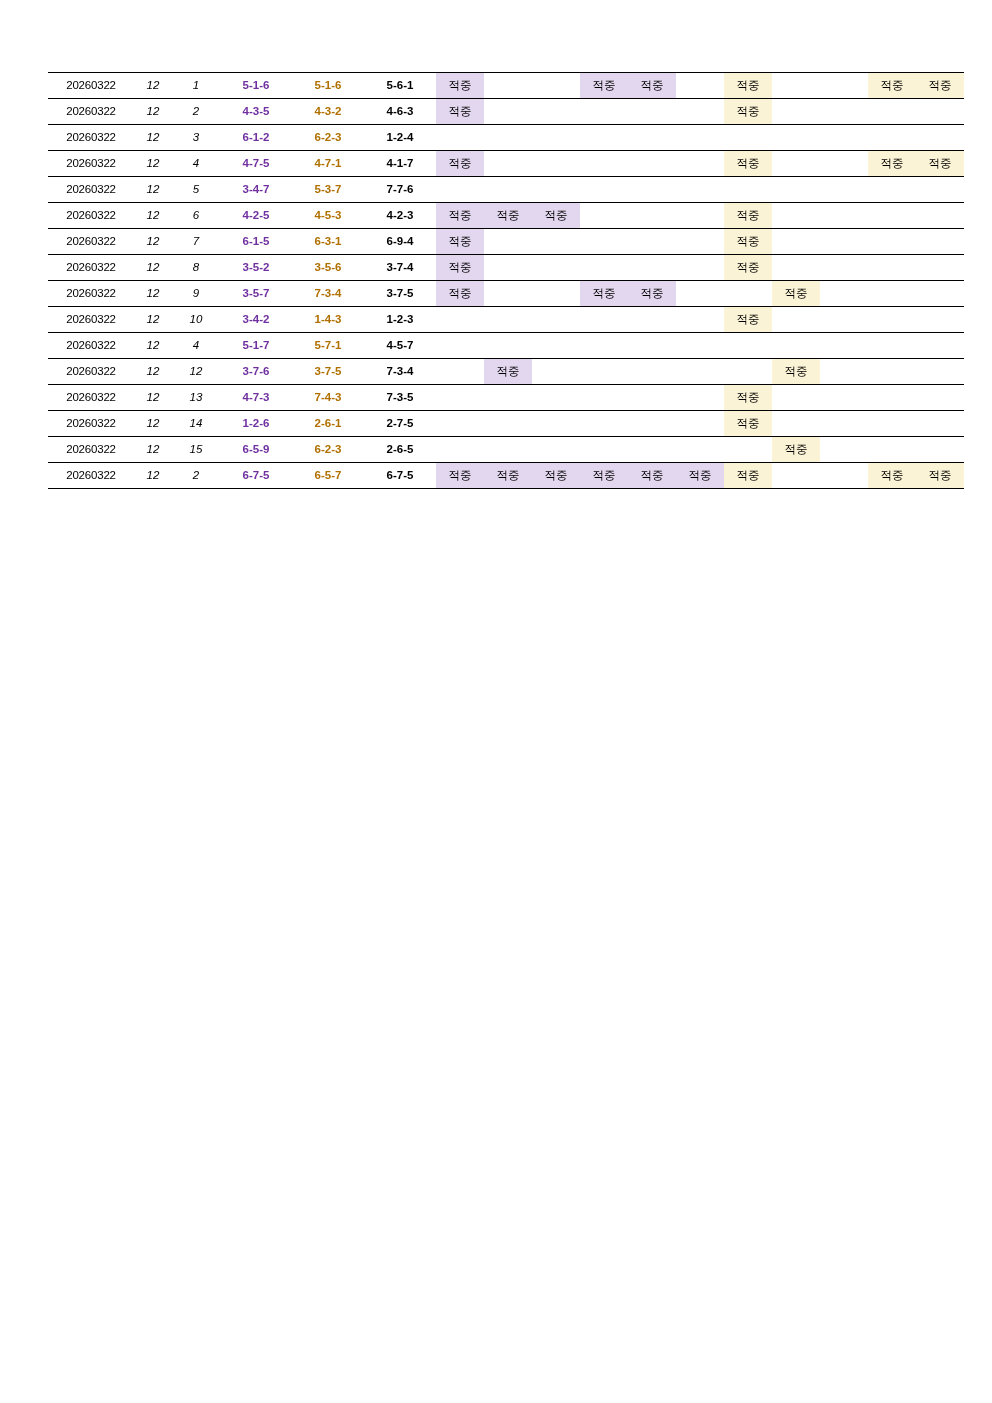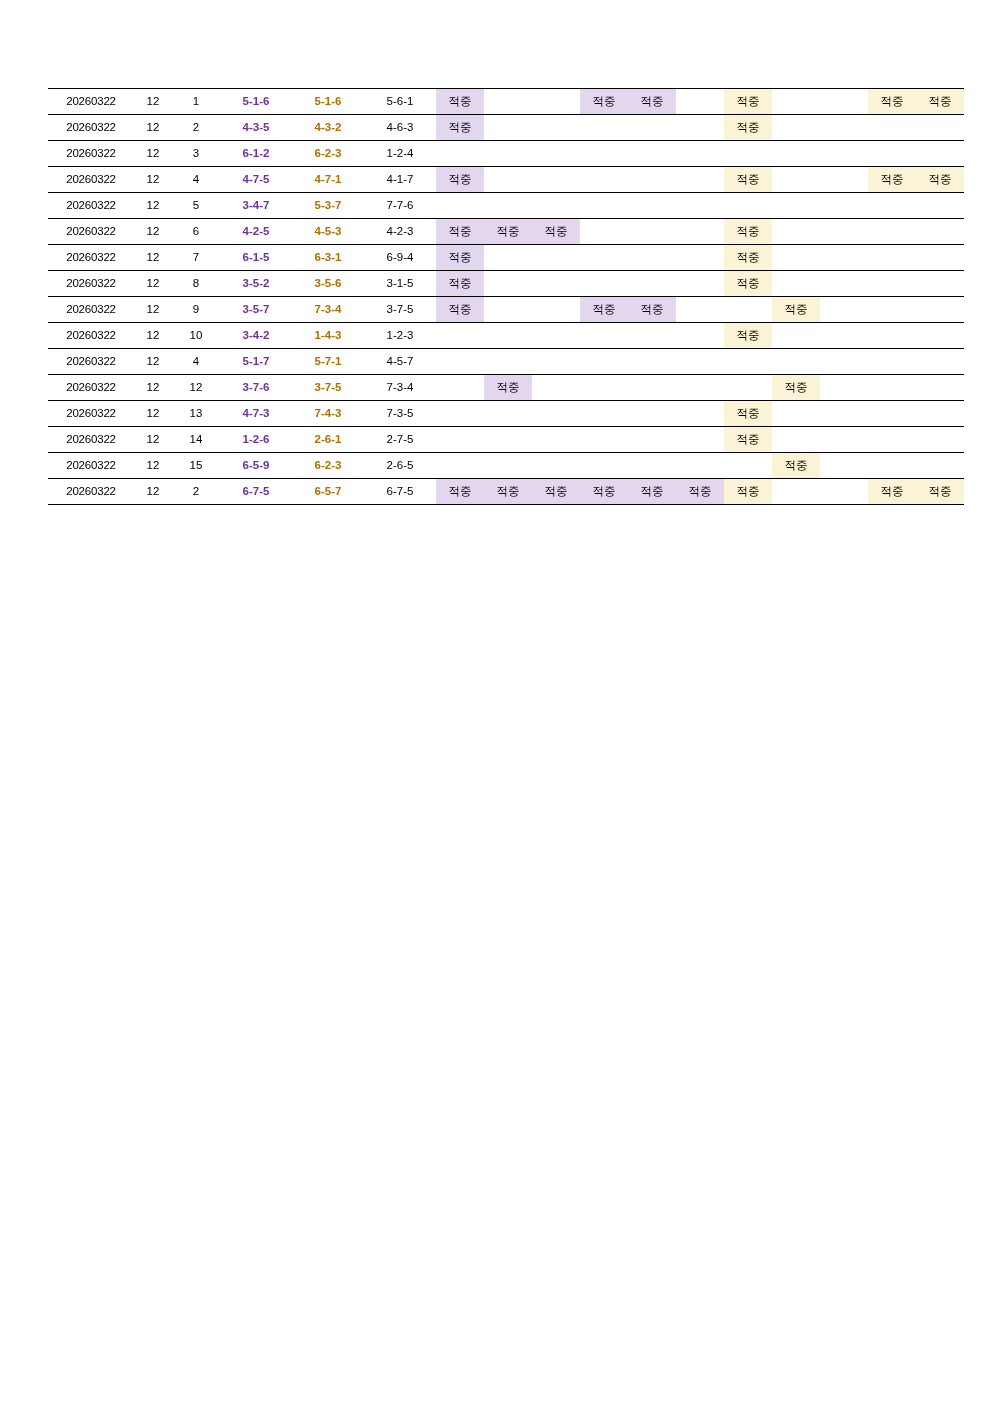--- a/index.html
+++ b/index.html
@@ -9,21 +9,21 @@
   }
   body {
     width: 992px;
     height: 1403px;
     font-family: "Liberation Sans", sans-serif;
     overflow: hidden;
   }
   .sheet {
     position: absolute;
     left: 48px;
-    top: 88px;
+    top: 72px;
     width: 848px;
   }
   table.grid {
     border-collapse: collapse;
     table-layout: fixed;
     width: 848px;
   }
   table.grid td {
     height: 25px;
     padding: 0;
@@ -43,34 +43,35 @@
   .c-hit    { width: 48px; }
 
   .date-cell {
     color: #000000;
     font-size: 11px;
     letter-spacing: -0.2px;
   }
   .round-cell, .no-cell {
     color: #000000;
     font-size: 12px;
+    font-style: italic;
   }
   .pick-a {
     color: #7030a0;
     font-weight: bold;
     font-size: 12.5px;
   }
   .pick-b {
     color: #b07000;
     font-weight: bold;
     font-size: 12.5px;
   }
   .pick-c {
     color: #000000;
-    font-weight: normal;
+    font-weight: bold;
     font-size: 12.5px;
   }
   .hit {
     font-size: 10.5px;
     color: #000000;
   }
   .hit-purple {
     background: #e3d7ef;
   }
   .hit-yellow {
@@ -237,21 +238,21 @@
           <td class="hit blank"></td>
           <td class="hit blank"></td>
           <td class="hit blank"></td>
         </tr>
         <tr>
           <td class="date-cell">20260322</td>
           <td class="round-cell">12</td>
           <td class="no-cell">8</td>
           <td class="pick-a">3-5-2</td>
           <td class="pick-b">3-5-6</td>
-          <td class="pick-c">3-1-5</td>
+          <td class="pick-c">3-7-4</td>
           <td class="hit hit-purple">적중</td>
           <td class="hit blank"></td>
           <td class="hit blank"></td>
           <td class="hit blank"></td>
           <td class="hit blank"></td>
           <td class="hit blank"></td>
           <td class="hit hit-yellow">적중</td>
           <td class="hit blank"></td>
           <td class="hit blank"></td>
           <td class="hit blank"></td>

